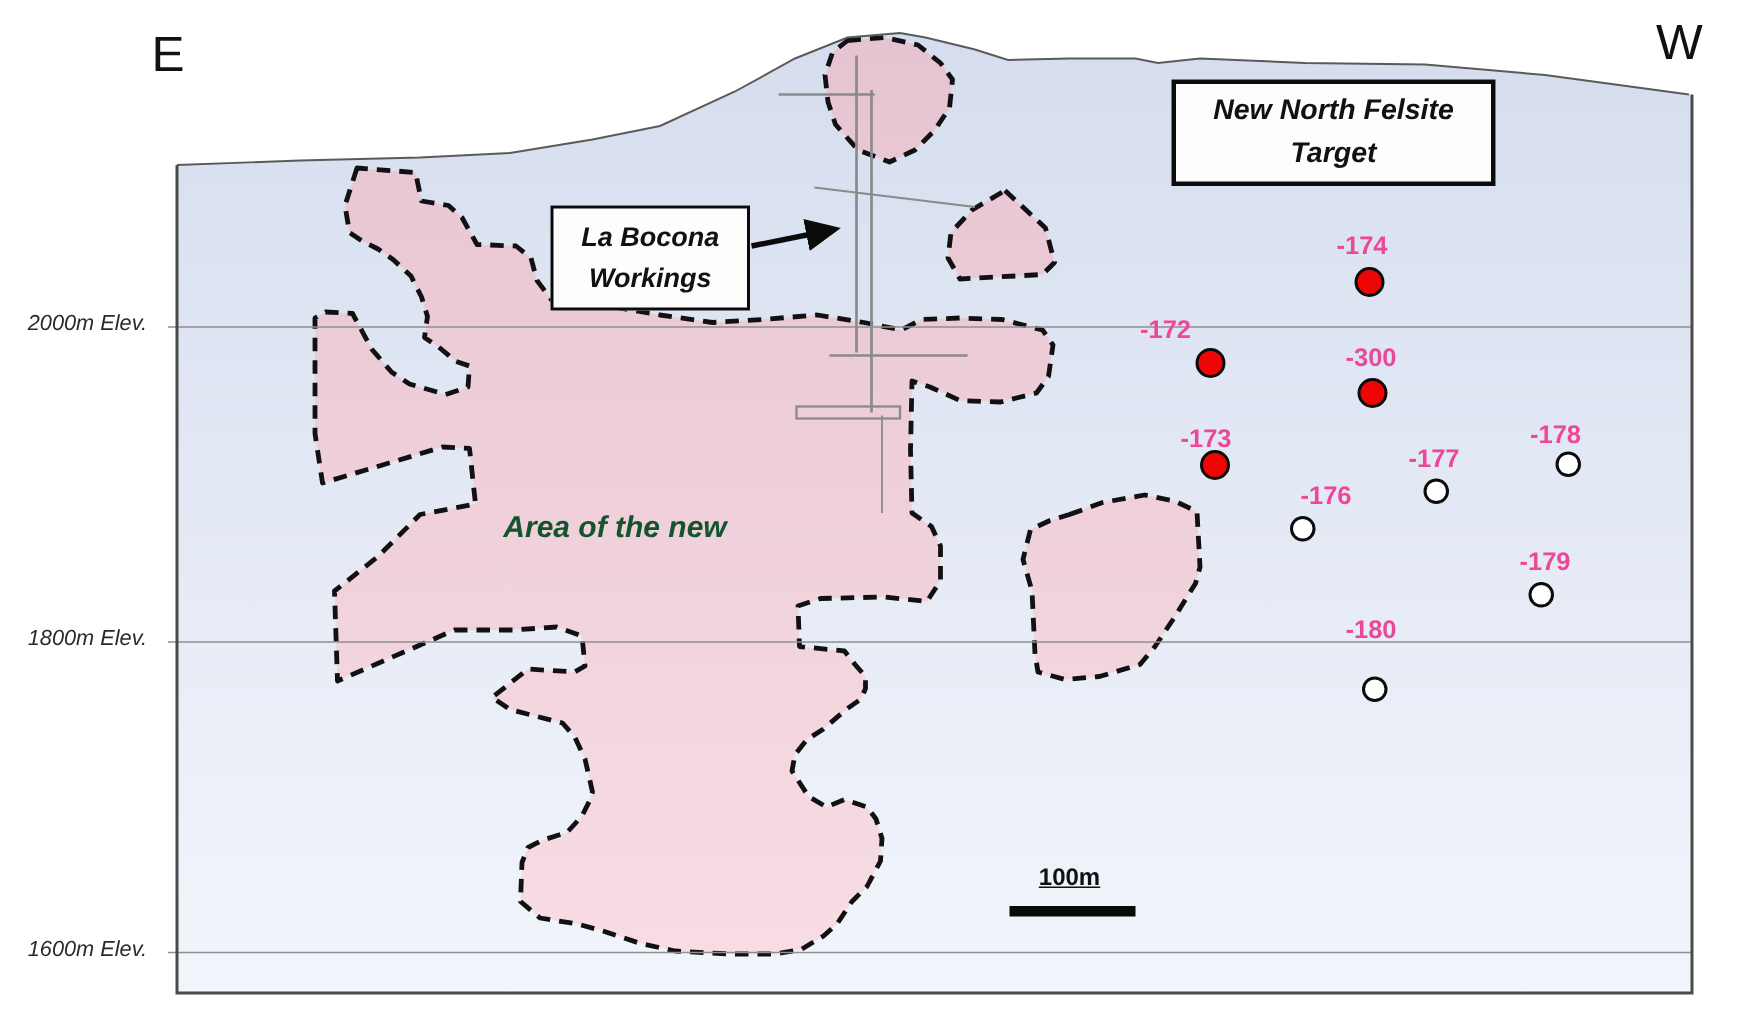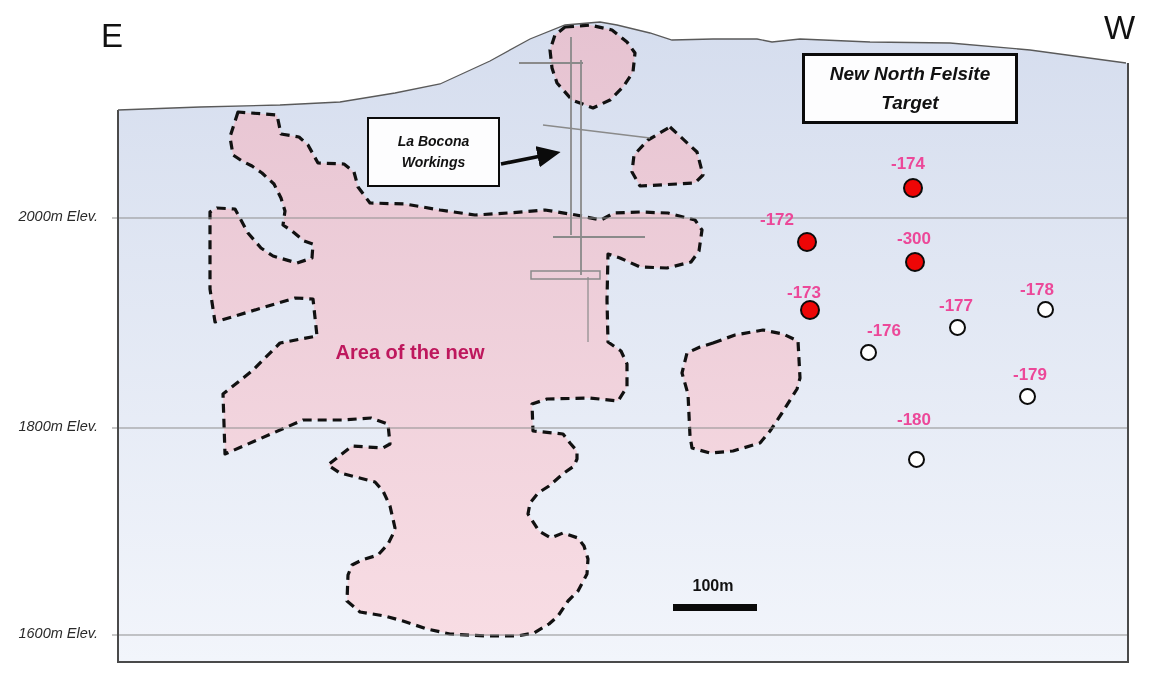--- a/index.html
+++ b/index.html
@@ -15,25 +15,25 @@
   .elev-label{
     position:absolute;font-style:italic;font-size:14.5px;color:#2a2a2a;
     white-space:nowrap;text-align:right;line-height:1.2;
   }
   .callout-box{
     position:absolute;background:#fdfdfe;border:2.5px solid #0b0b0b;
     display:flex;flex-direction:column;justify-content:center;align-items:center;
     text-align:center;font-weight:bold;font-style:italic;color:#111;
     box-sizing:border-box;
   }
-  .callout-box.workings{font-size:14px;line-height:1.5;}
+  .callout-box.workings{font-size:18px;line-height:1.5;margin-top:20px;}
   .callout-box.felsite{font-size:19px;line-height:1.5;border-width:3px;}
   .deposit-label{
-    position:absolute;text-align:center;font-weight:bold;
-    font-size:20px;line-height:1.35;color:#be185d;white-space:nowrap;
+    position:absolute;text-align:center;font-weight:bold;font-style:italic;
+    font-size:20px;line-height:1.35;color:#14532d;white-space:nowrap;
   }
   .scale-label{
     position:absolute;font-weight:bold;font-size:16px;color:#111;
     transform:translateX(-50%);white-space:nowrap;
   }
   .hole-marker{
     position:absolute;border-radius:50%;box-sizing:border-box;
   }
   .hole-marker.red{border:2.5px solid #0b0b0b;}
   .hole-marker.white{border:2.2px solid #0b0b0b;}
@@ -102,30 +102,30 @@
       <div class="elev-label" style="right: 1063px; top: 208px;">2000m Elev.</div>
       <div class="elev-label" style="right: 1063px; top: 418px;">1800m Elev.</div>
       <div class="elev-label" style="right: 1063px; top: 625px;">1600m Elev.</div>
     </div>
 
   <div class="callout-box workings" style="left:367px;top:117px;width:133px;height:70px;">
     <div>La Bocona</div>
     <div>Workings</div>
   </div>
 
-  <div class="callout-box felsite" style="left:802px;top:53px;width:216px;height:71px;">
+  <div class="callout-box felsite" style="left:781px;top:53px;width:216px;height:71px;">
     <div>New North Felsite</div>
     <div>Target</div>
   </div>
 
   <div class="deposit-label" style="left:290px;top:339px;width:240px;">
     <div>Area of the new</div>
   </div>
 
-  <div class="scale-label" style="left:713px;top:577px;">100m</div>
+  <div class="scale-label" style="left:713px;top:577px;text-decoration:underline;">100m</div>
 
   <div id="holes-layer">
       <div class="hole-marker red" style="width: 20px; height: 20px; left: 797px; top: 232px; background: rgb(238, 6, 6);"></div>
       <div class="hole-label" style="left: 777px; top: 211px;">-172</div>
       <div class="hole-marker red" style="width: 20px; height: 20px; left: 800px; top: 300px; background: rgb(238, 6, 6);"></div>
       <div class="hole-label" style="left: 804px; top: 284px;">-173</div>
       <div class="hole-marker red" style="width: 20px; height: 20px; left: 903px; top: 178px; background: rgb(238, 6, 6);"></div>
       <div class="hole-label" style="left: 908px; top: 155px;">-174</div>
       <div class="hole-marker red" style="width: 20px; height: 20px; left: 905px; top: 252px; background: rgb(238, 6, 6);"></div>
       <div class="hole-label" style="left: 914px; top: 230px;">-300</div>

